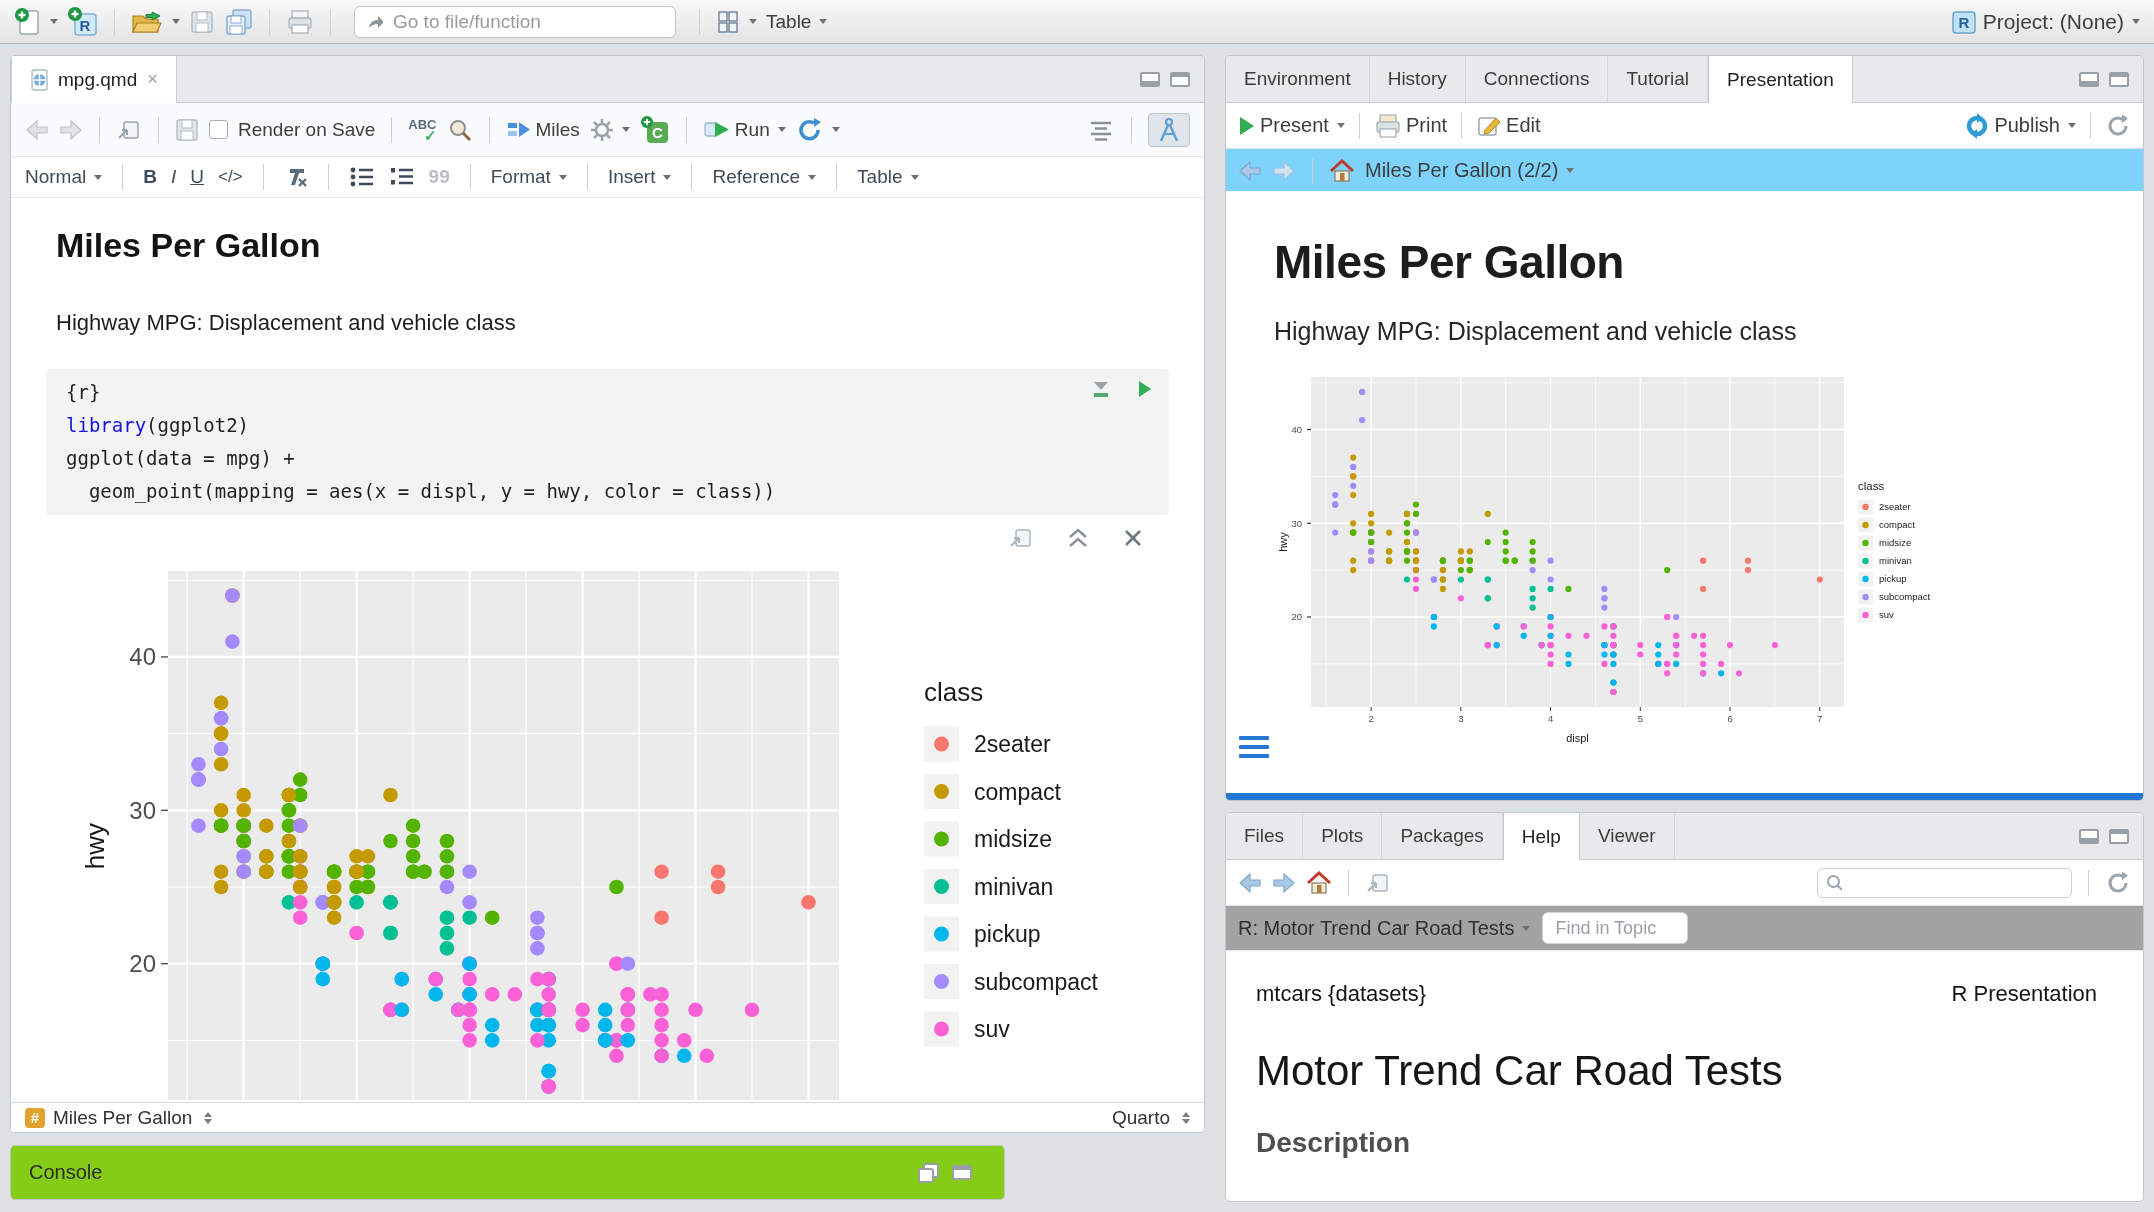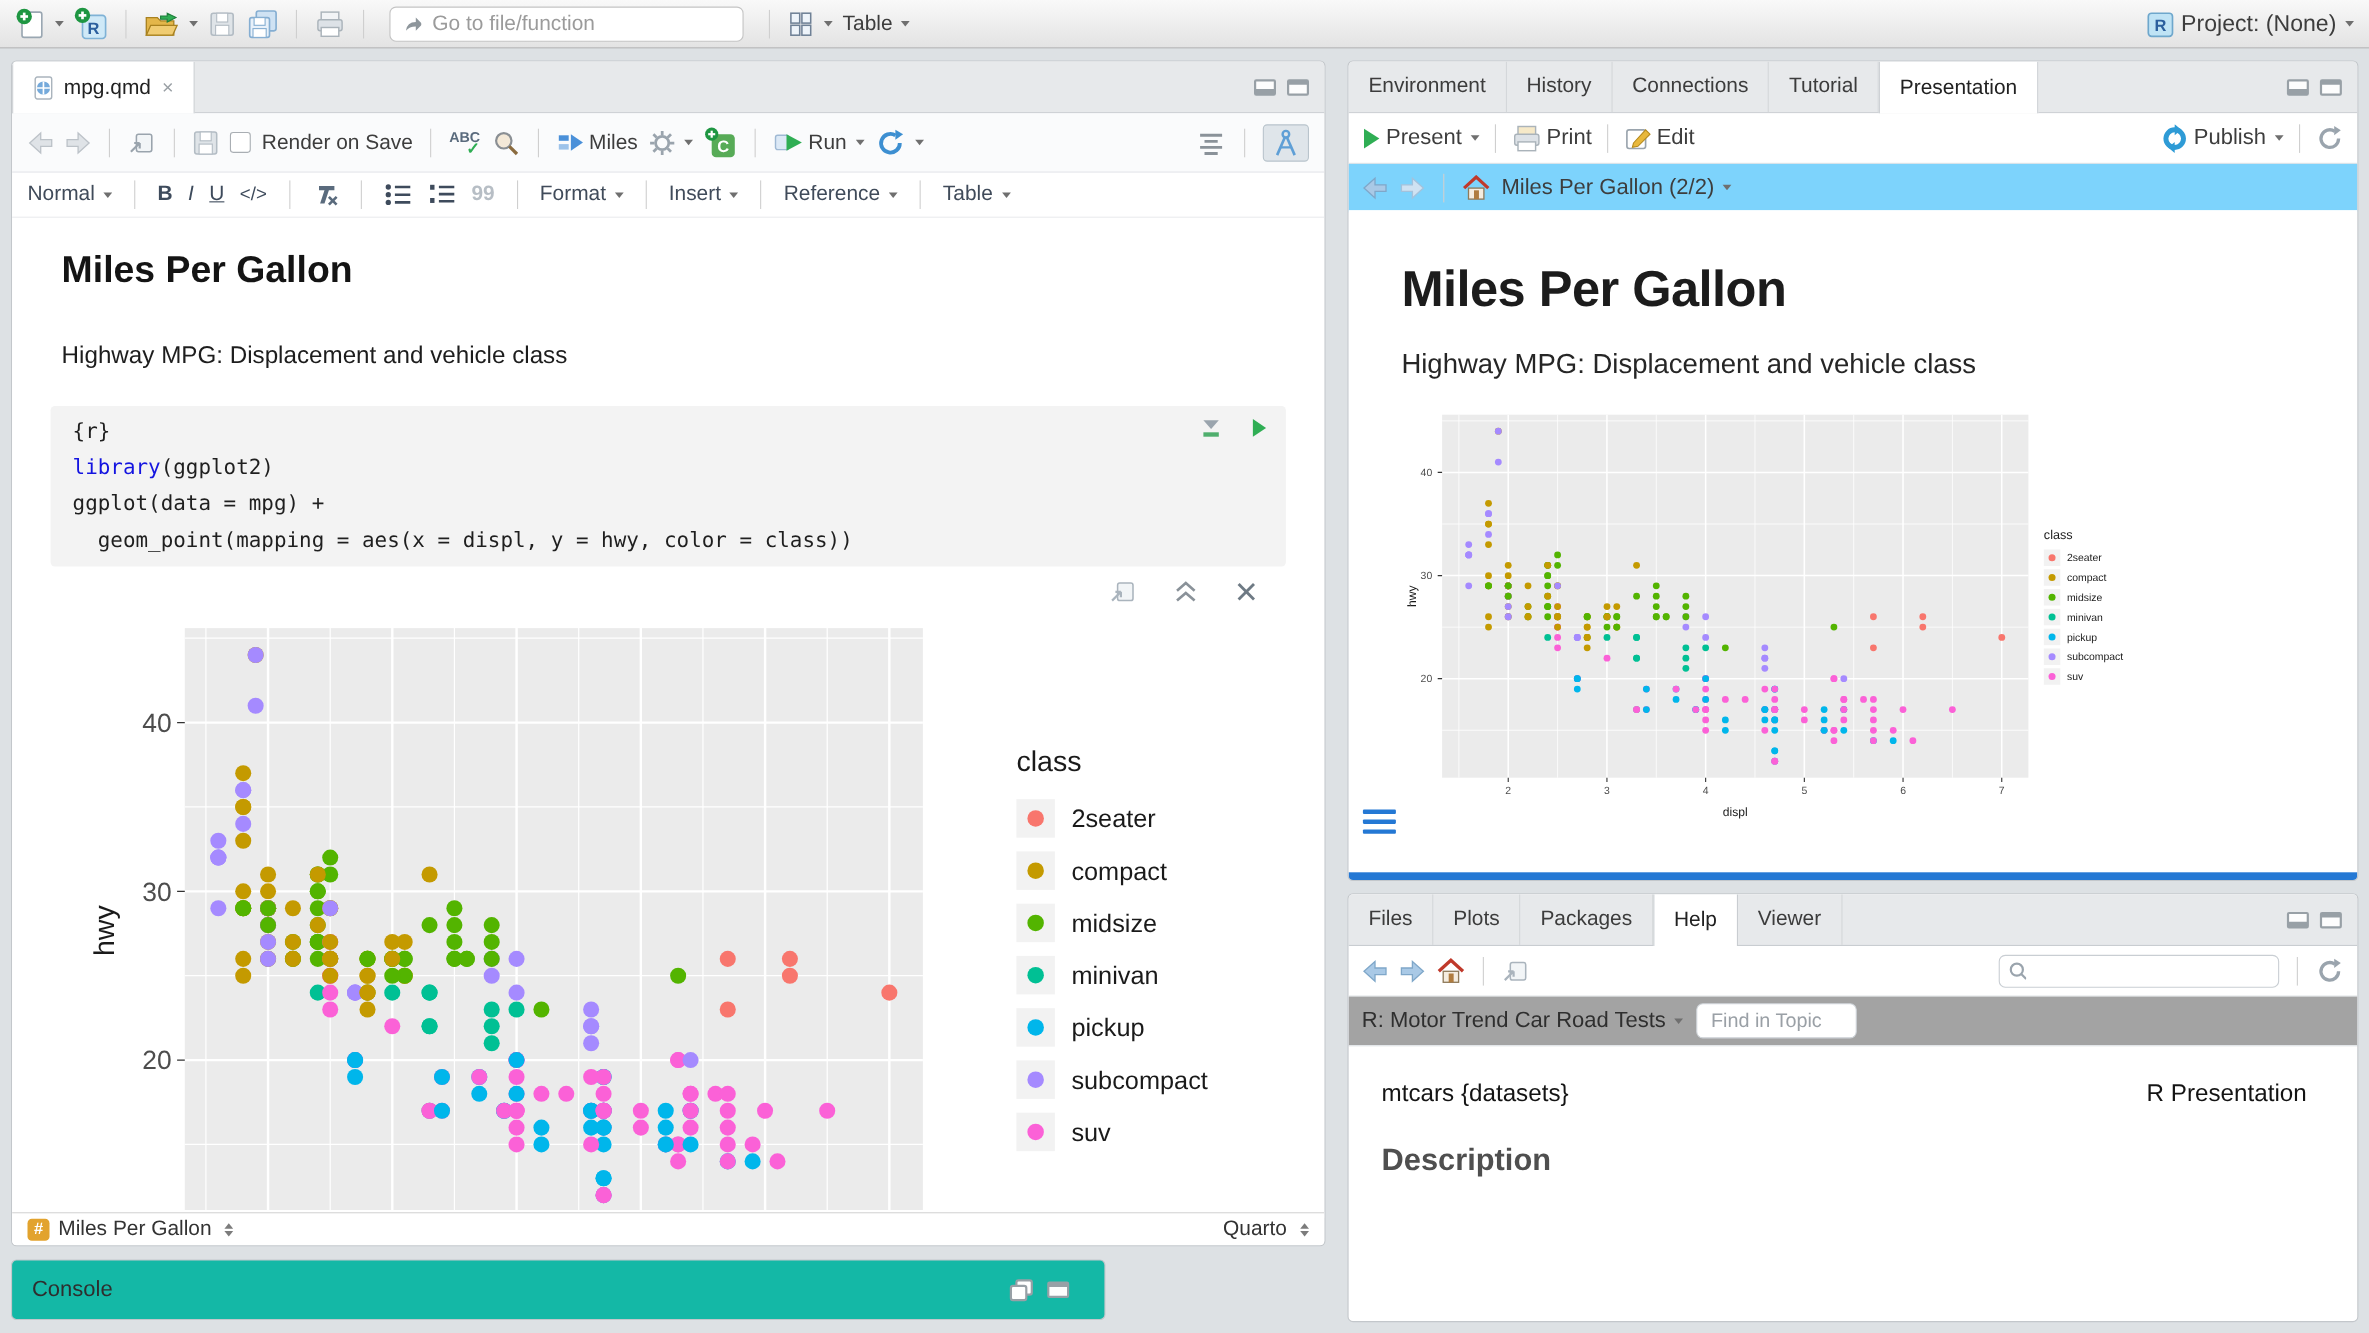--- a/index.html
+++ b/index.html
@@ -19,21 +19,21 @@
   .goto-box input{border:none;outline:none;font-size:19px;color:#444;width:100%;background:transparent;
     font-family:"Liberation Sans",sans-serif;}
   .goto-box input::placeholder{color:#9b9b9b;}
   .tb-label{font-size:19px;color:#3d3d3d;}
   .spacer{flex:1;}
 
   
   .pane{position:absolute;background:#fff;border:1px solid #c3c7cb;border-radius:5px;
     box-sizing:border-box;overflow:hidden;}
   #editor-pane{left:10px;top:55px;width:1195px;height:1078px;}
-  #console-pane{left:10px;top:1145px;width:995px;height:55px;background:#14b8a6;}
+  #console-pane{left:10px;top:1145px;width:995px;height:55px;background:#84cc16;}
   #present-pane{left:1225px;top:55px;width:919px;height:746px;}
   #help-pane{left:1225px;top:812px;width:919px;height:390px;}
 
   .tabstrip{height:46px;background:#e7e9eb;border-bottom:1px solid #c9cdd1;display:flex;align-items:stretch;}
   .tab{display:flex;align-items:center;gap:8px;padding:0 18px;font-size:19px;color:#3c3c3c;
     border-right:1px solid #d4d7da;cursor:default;}
   .tab.active{background:#fff;border-right:1px solid #c9cdd1;border-left:1px solid #c9cdd1;
     margin-bottom:-1px;color:#222;}
   .tab-close{color:#9aa0a5;font-size:18px;margin-left:2px;}
   .winbtns{margin-left:auto;display:flex;align-items:center;gap:10px;padding-right:14px;}
@@ -1188,15 +1188,16 @@
       <span class="caret"></span>
     </div>
     <input class="find-input" type="text" placeholder="Find in Topic" style="">
   </div>
 
   <div class="help-content">
     <div class="help-hdr">
       <span>mtcars {datasets}</span>
       <span>R Presentation</span>
     </div>
+    <h1>Motor Trend Car Road Tests</h1>
     <h2>Description</h2>
   </div>
 </div>
 
 </body></html>

